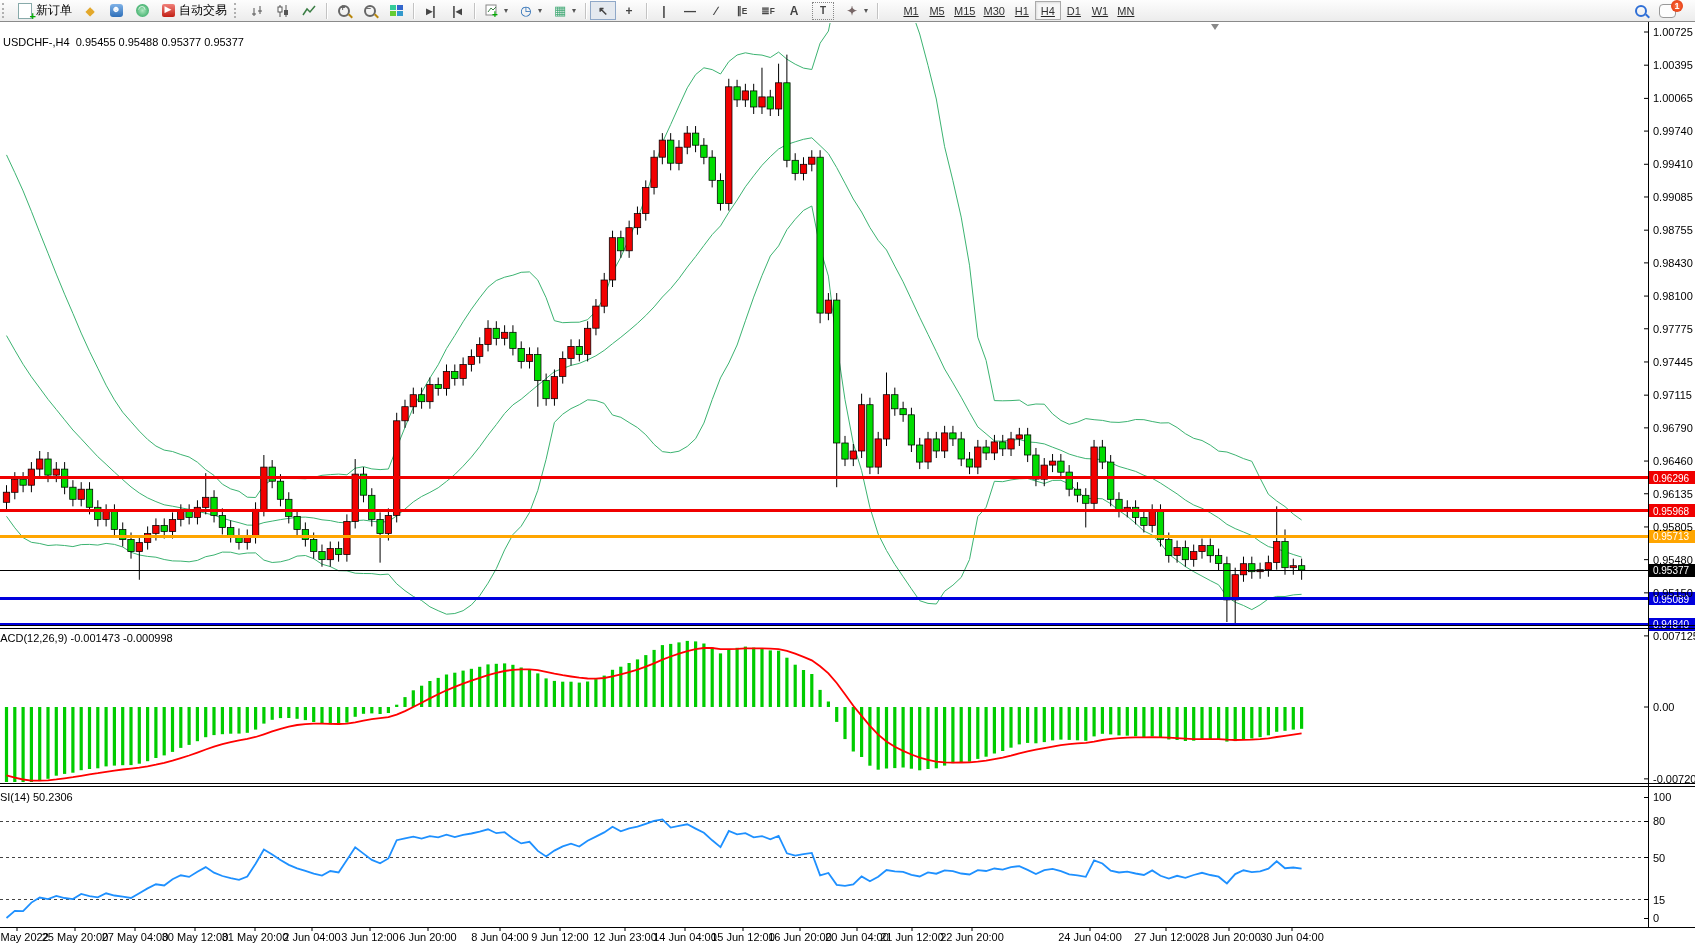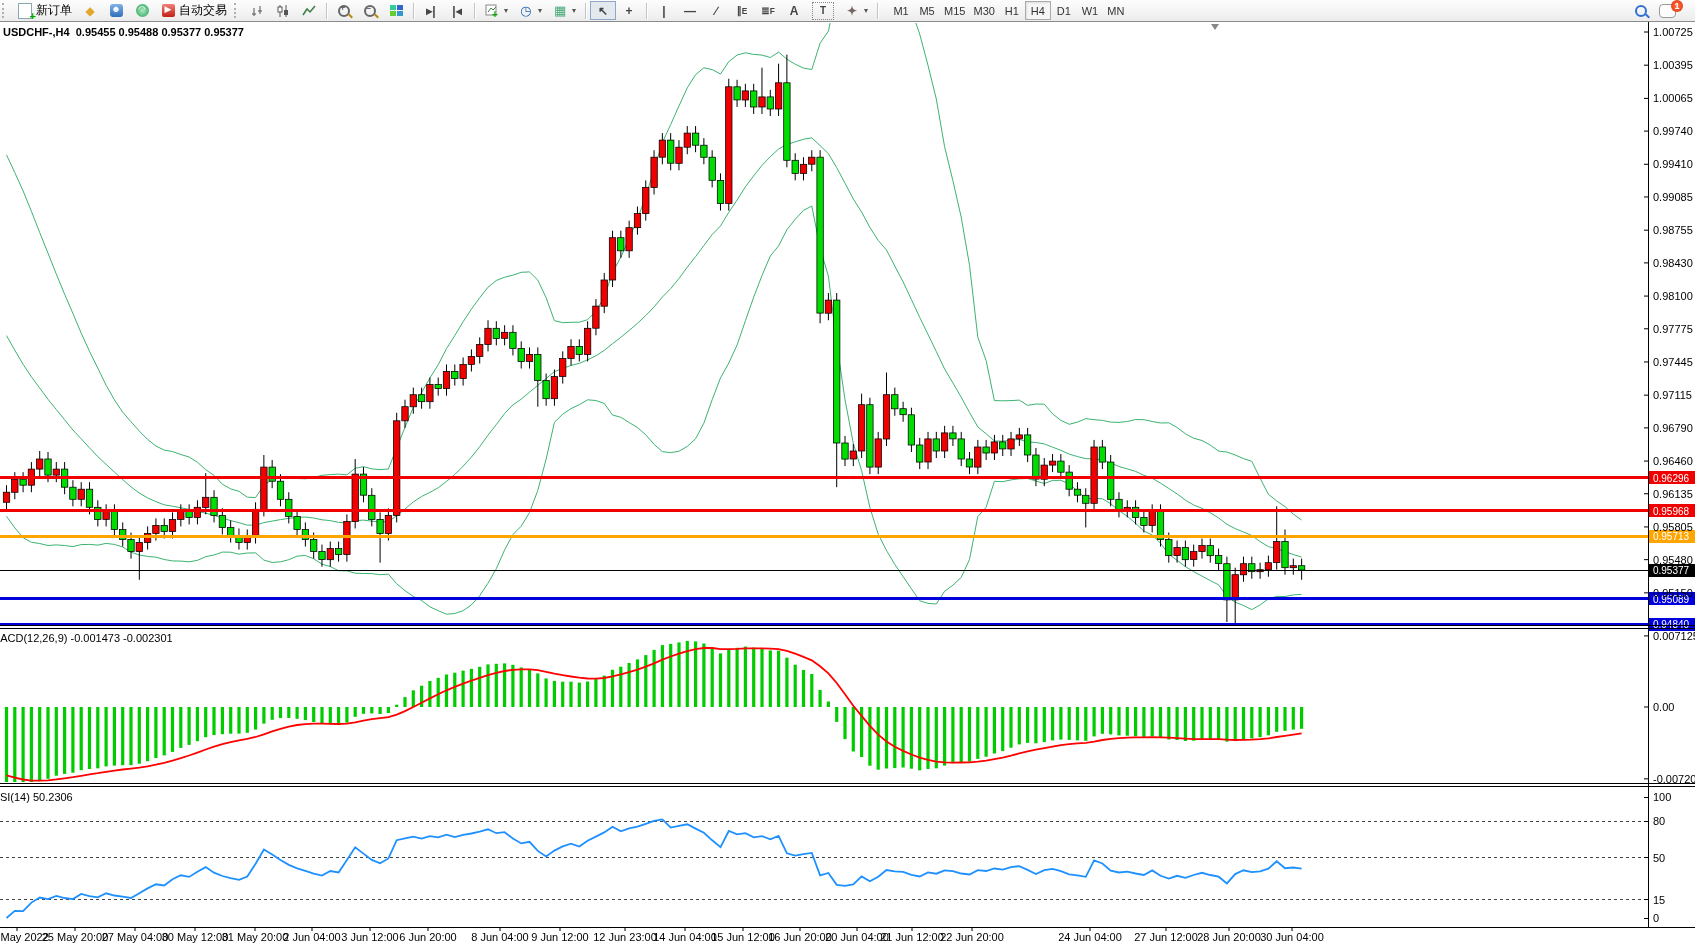--- a/index.html
+++ b/index.html
@@ -20,21 +20,21 @@
   .prof{width:13px;height:13px;border-radius:3px;background:linear-gradient(#7fb2e8,#2f6fb8);color:#fff;font-size:9px;}
   .sig{width:13px;height:13px;border-radius:50%;background:radial-gradient(#aee8c0,#1f9e53);color:#fff;font-size:9px;}
   .at{width:13px;height:13px;border-radius:2px;background:linear-gradient(#f0807a,#c22015);color:#fff;font-size:9px;}
   .lens{width:8px;height:8px;border:2px solid #666;border-radius:50%;position:relative;display:inline-block;}
   .lens:after{content:"";position:absolute;width:5px;height:2px;background:#b8860b;right:-5px;bottom:-2px;transform:rotate(45deg);}
   .lens.blue{border-color:#2f6fd6;}.lens.blue:after{background:#2f6fd6;}
   .lens b{position:absolute;left:0px;top:-4px;font-size:9px;color:#666;}
   .tile{display:grid;grid-template-columns:6px 6px;grid-template-rows:5px 5px;gap:1px;}
   .tile i{background:#3c9;}.tile i:nth-child(2){background:#36c;}.tile i:nth-child(3){background:#6c3;}.tile i:nth-child(4){background:#39c;}
   .glyph{color:#444;font-size:12px;font-weight:bold;}
-  .tfbox{display:flex;margin-left:6px;}
+  .tfbox{display:flex;margin-left:16px;text-decoration:underline;}
   .tf{min-width:26px;height:19px;border:1px solid transparent;background:transparent;
     font:11px "Liberation Sans",sans-serif;color:#333;padding:0 3px;}
   .tf.active{background:#f6f6f6;border:1px solid #aaa;box-shadow:inset 1px 1px 2px #ddd;}
   .spacer{flex:1;}
   .bubble{width:15px;height:12px;border:1px solid #999;border-radius:4px;background:#fdfdfd;position:relative;margin-right:14px;}
   .badge{position:absolute;right:-8px;top:-5px;width:12px;height:12px;border-radius:50%;
     background:radial-gradient(#ff7a4d,#dd2a00);color:#fff;font:bold 9px/12px "Liberation Sans",sans-serif;text-align:center;}
   .dd{font-size:8px;color:#555;margin-left:1px;}
   
   .overlay{position:absolute;font-size:11px;color:#000;white-space:pre;z-index:5;}
@@ -829,15 +829,15 @@
       <text x="1090" y="941" text-anchor="middle">24 Jun 04:00</text>
       <line x1="1166" y1="927" x2="1166" y2="931" stroke="#000"></line>
       <text x="1166" y="941" text-anchor="middle">27 Jun 12:00</text>
       <line x1="1229" y1="927" x2="1229" y2="931" stroke="#000"></line>
       <text x="1229" y="941" text-anchor="middle">28 Jun 20:00</text>
       <line x1="1292" y1="927" x2="1292" y2="931" stroke="#000"></line>
       <text x="1292" y="941" text-anchor="middle">30 Jun 04:00</text>
     </g>
   </svg>
 
-<div class="overlay" style="left:3px;top:26px;font-weight:bold;"><span>USDCHF-,H4</span>  <span>0.95455 0.95488 0.95377 0.95377</span></div>
-<div class="overlay" style="left:-9px;top:632px;"><span>MACD(12,26,9)</span> <span>-0.001473 -0.002301</span></div>
+<div class="overlay" style="left:3px;top:36px;"><span>USDCHF-,H4</span>  <span>0.95455 0.95488 0.95377 0.95377</span></div>
+<div class="overlay" style="left:-9px;top:632px;"><span>MACD(12,26,9)</span> <span>-0.001473 -0.000998</span></div>
 <div class="overlay" style="left:-8px;top:791px;"><span>RSI(14)</span> <span>50.2306</span></div>
 
 </body></html>

